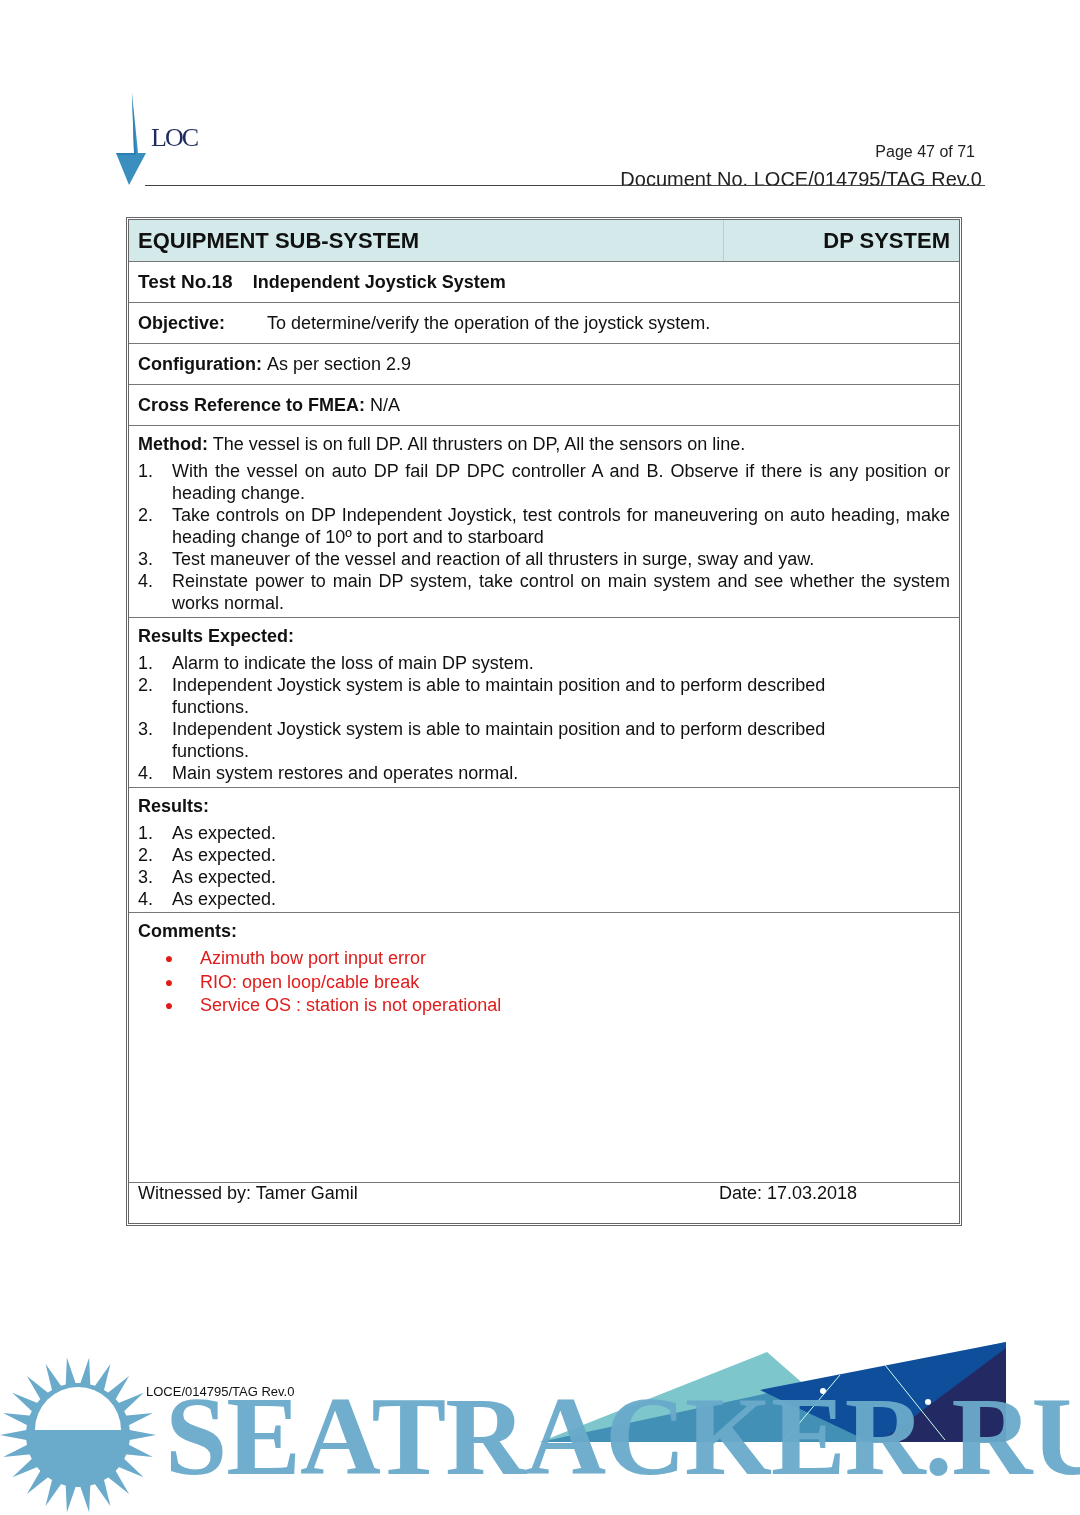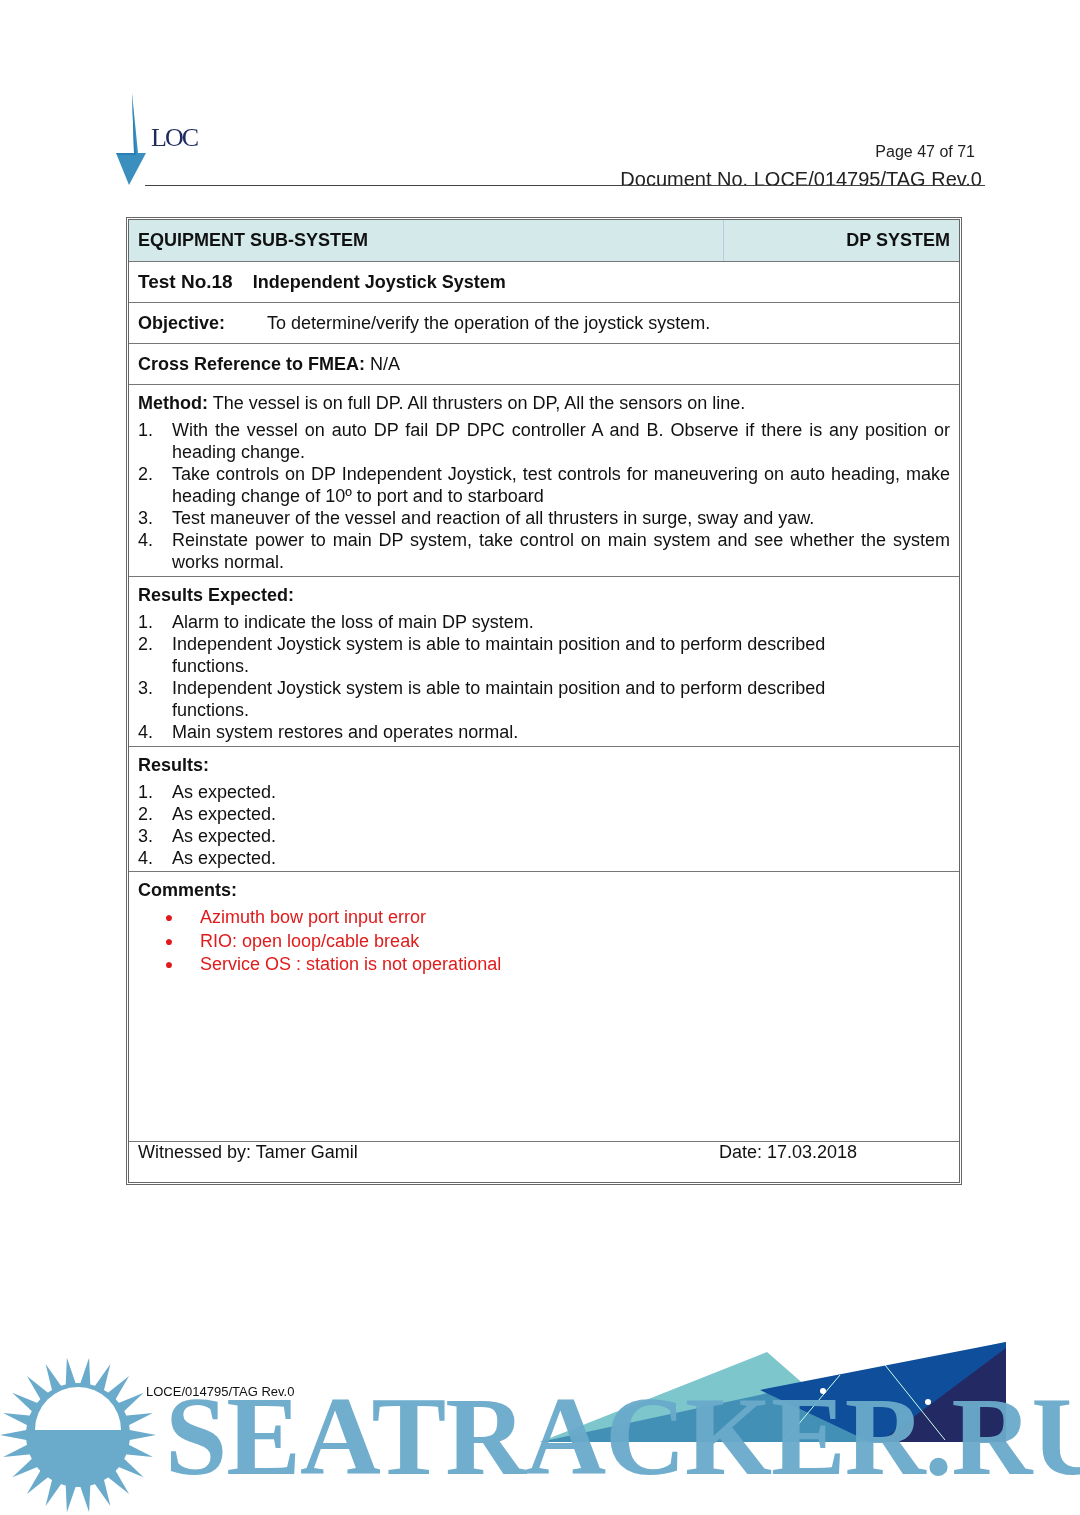--- a/index.html
+++ b/index.html
@@ -14,21 +14,21 @@
   .page-num { position: absolute; right: 105px; top: 143px; font-size: 16px; color: #222; }
   .doc-no { position: absolute; right: 98px; top: 168px; font-size: 20px; color: #222; }
   .header-rule { position: absolute; left: 145px; top: 185px; width: 840px; height: 1px; background: #444; }
 
   
   .form { position: absolute; left: 126px; top: 217px; width: 830px;
           border: 3px double #666; }
   .row { border-bottom: 1px solid #777; padding: 0 9px; box-sizing: border-box; font-size: 18px; }
   .row:last-child { border-bottom: none; }
   .row-head { background: #d3e9ea; height: 42px; display: flex; align-items: center;
-              justify-content: space-between; font-weight: bold; font-size: 18px; position: relative; }
+              justify-content: space-between; font-weight: bold; font-size: 22px; position: relative; }
   .row-head .divider { position: absolute; left: 594px; top: 0; bottom: 0; width: 1px; background: #bcd; }
   .row-test { height: 41px; display: flex; align-items: center; font-weight: bold; font-size: 19px; }
   .row-test .test-title { margin-left: 20px; font-size: 18px; }
   .row-single { height: 41px; display: flex; align-items: center; }
   .bold { font-weight: bold; }
   .obj-value { margin-left: 42px; }
   .row-block { padding-top: 6px; padding-bottom: 0; }
   .block-title { font-weight: bold; line-height: 24px; }
   .intro { line-height: 24px; }
   ol.numbered { margin: 4px 0 0 0; padding: 0; list-style: none; }
@@ -75,20 +75,23 @@
   <div class="row row-test">
     <span>Test No.18</span>
     <span class="test-title">Independent Joystick System</span>
   </div>
 
   <div class="row row-single">
     <span class="bold">Objective:</span>
     <span class="obj-value">To determine/verify the operation of the joystick system.</span>
   </div>
 
+  <div class="row row-single">
+    <span class="bold">Configuration:</span>&nbsp;<span>As per section 2.9</span>
+  </div>
 
   <div class="row row-single">
     <span class="bold">Cross Reference to FMEA:</span>&nbsp;<span>N/A</span>
   </div>
 
   <div class="row row-block" style="height:192px;">
     <div class="intro">
       <span class="bold">Method:</span>
       <span>The vessel is on full DP. All thrusters on DP, All the sensors on line.</span>
     </div>

